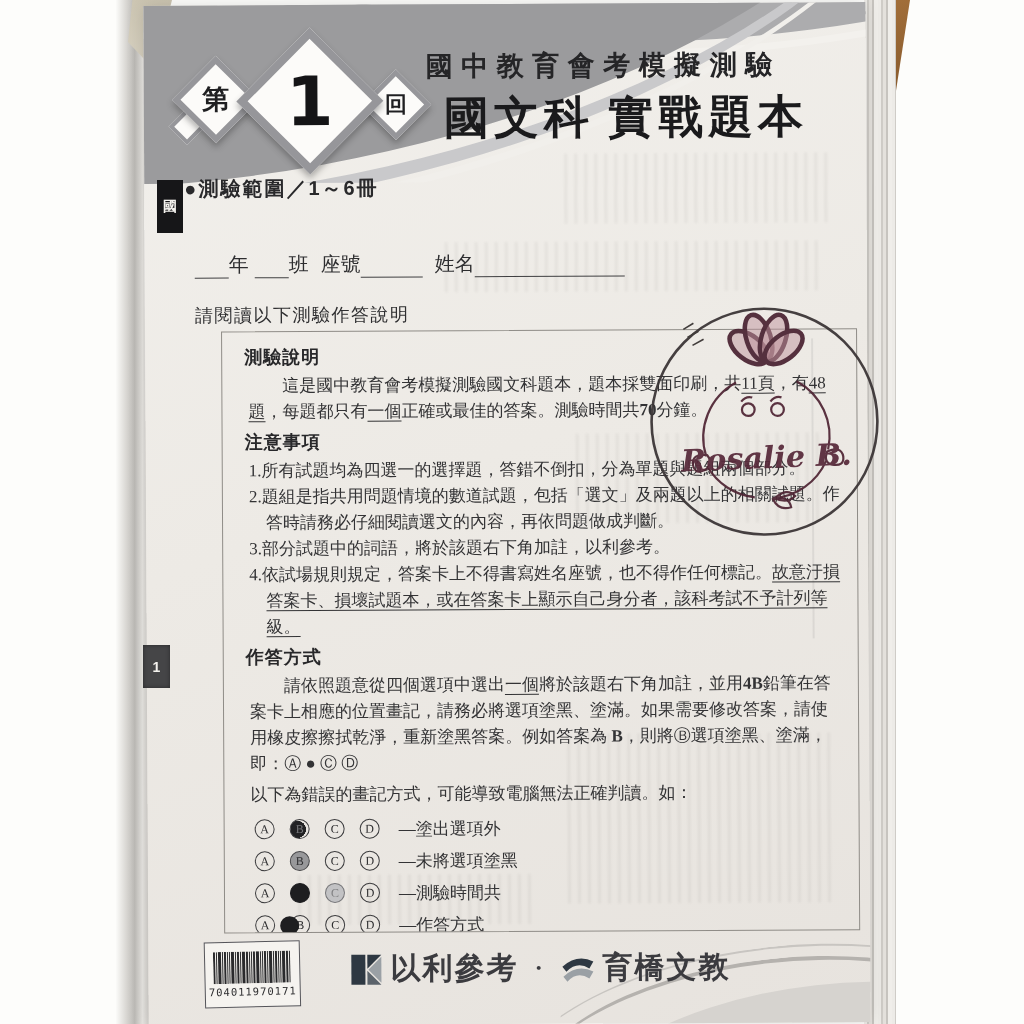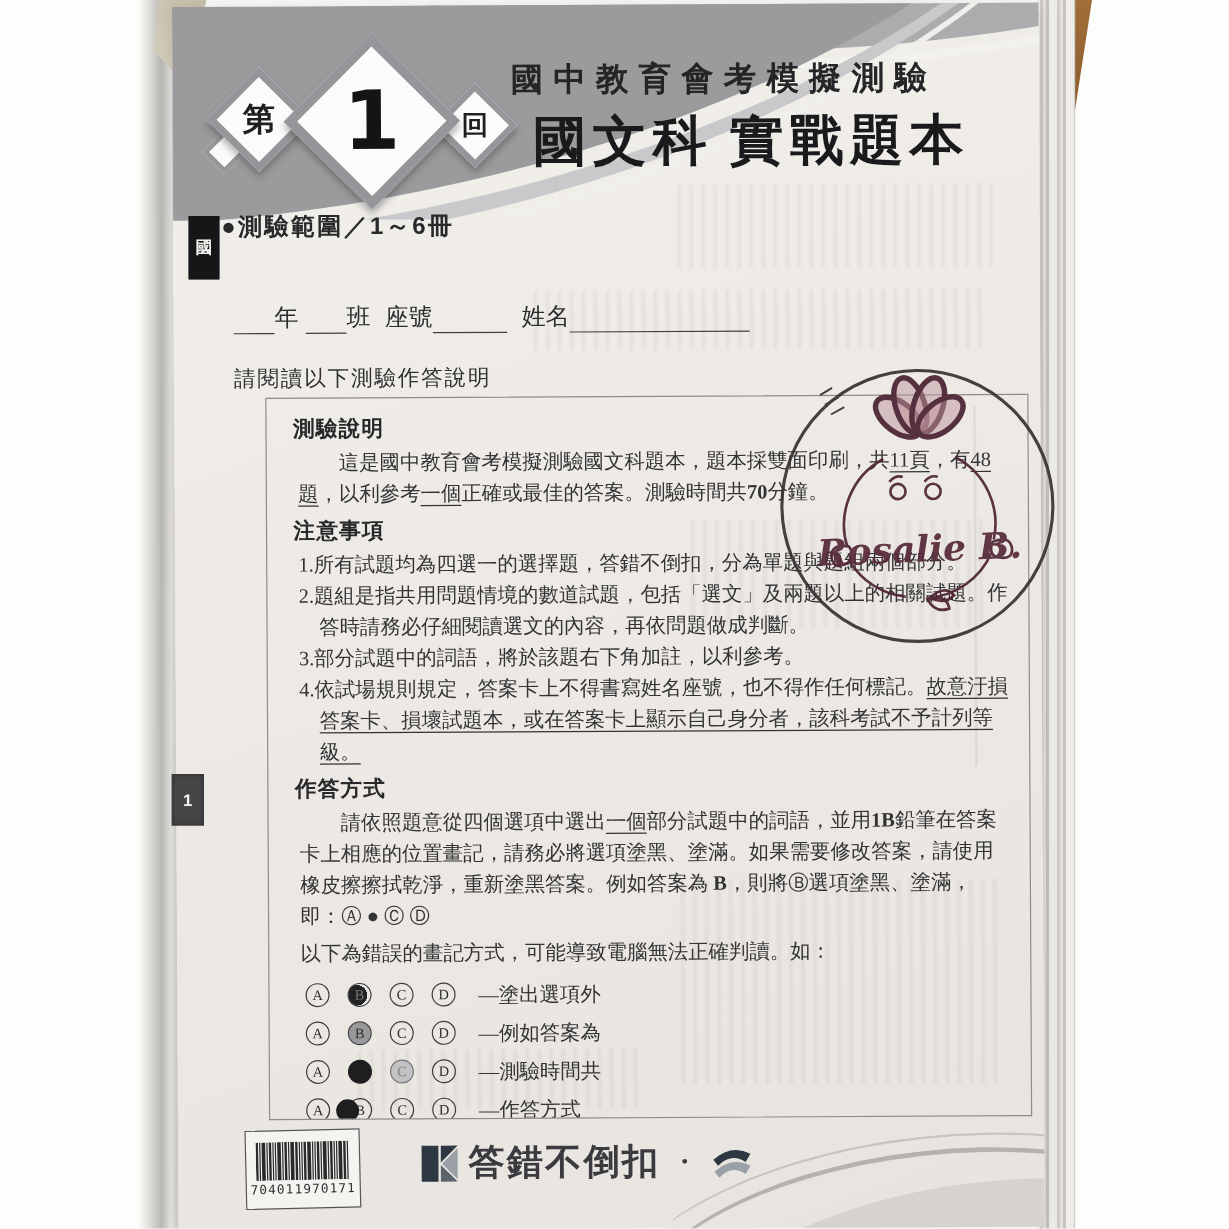--- a/index.html
+++ b/index.html
@@ -148,45 +148,45 @@
     <div class="scope">●測驗範圍／1～6冊</div>
 
     <div class="student-line">
       <span class="blank w34"></span><span>年</span><span class="gap6"></span><span class="blank w34"></span><span>班</span><span class="gap12"></span><span>座號</span><span class="blank w62"></span><span class="gap12"></span><span>姓名</span><span class="blank w150"></span>
     </div>
 
     <div class="intro">請閱讀以下測驗作答說明</div>
 
     <div class="ibox">
       <div class="ihead">測驗說明</div>
-      <p class="ipara indent"><span>這是國中教育會考模擬測驗國文科題本，題本採雙面印刷，共</span><span class="u">11頁</span><span>，有</span><span class="u">48題</span><span>，以利參考</span><span class="u">一個</span><span>正確或最佳的答案。測驗時間共</span><span class="b">70</span><span>分鐘。</span></p>
+      <p class="ipara indent"><span>這是國中教育會考模擬測驗國文科題本，題本採雙面印刷，共</span><span class="u">11頁</span><span>，有</span><span class="u">48題</span><span>，每題都只有</span><span class="u">一個</span><span>正確或最佳的答案。測驗時間共</span><span class="b">70</span><span>分鐘。</span></p>
       <div class="ihead">注意事項</div>
       <div class="notes">
           <div class="note"><span>1.所有試題均為四選一的選擇題，答錯不倒扣，分為單題與題組兩個部分。</span></div>
           <div class="note"><span>2.題組是指共用問題情境的數道試題，包括「選文」及兩題以上的相關試題。作答時請務必仔細閱讀選文的內容，再依問題做成判斷。</span></div>
           <div class="note"><span>3.部分試題中的詞語，將於該題右下角加註，以利參考。</span></div>
           <div class="note"><span>4.依試場規則規定，答案卡上不得書寫姓名座號，也不得作任何標記。</span><span class="u">故意汙損答案卡、損壞試題本，或在答案卡上顯示自己身分者，該科考試不予計列等級。</span></div>
         </div>
       <div class="ihead">作答方式</div>
-      <p class="ipara indent"><span>請依照題意從四個選項中選出</span><span class="u">一個</span><span>部分試題中的詞語，並用</span><span class="b">1B</span><span>鉛筆在答案卡上相應的位置畫記，請務必將選項塗黑、塗滿。如果需要修改答案，請使用橡皮擦擦拭乾淨，重新塗黑答案。例如答案為 </span><span class="b">B</span><span>，則將Ⓑ選項塗黑、塗滿，即：Ⓐ ● Ⓒ Ⓓ</span></p>
+      <p class="ipara indent"><span>請依照題意從四個選項中選出</span><span class="u">一個</span><span>將於該題右下角加註，並用</span><span class="b">4B</span><span>鉛筆在答案卡上相應的位置畫記，請務必將選項塗黑、塗滿。如果需要修改答案，請使用橡皮擦擦拭乾淨，重新塗黑答案。例如答案為 </span><span class="b">B</span><span>，則將Ⓑ選項塗黑、塗滿，即：Ⓐ ● Ⓒ Ⓓ</span></p>
       <p class="ipara">以下為錯誤的畫記方式，可能導致電腦無法正確判讀。如：</p>
       <div class="examples">
           <div class="ex-row">
             <span class="opt">A</span>
             <span class="opt half">B</span>
             <span class="opt">C</span>
             <span class="opt">D</span>
             <span class="ex-label">—塗出選項外</span>
           </div>
           <div class="ex-row">
             <span class="opt">A</span>
             <span class="opt gray">B</span>
             <span class="opt">C</span>
             <span class="opt">D</span>
-            <span class="ex-label">—例如答案為</span>
+            <span class="ex-label">—未將選項塗黑</span>
           </div>
           <div class="ex-row">
             <span class="opt">A</span>
             <span class="opt fill"></span>
             <span class="opt smudge">C</span>
             <span class="opt">D</span>
             <span class="ex-label">—測驗時間共</span>
           </div>
           <div class="ex-row">
             <span class="opt">A</span>
@@ -273,26 +273,27 @@
       <div class="bc-num">704011970171</div>
     </div>
 
     <div class="publishers">
       <svg width="32" height="32" viewBox="0 0 32 32">
         <polygon points="1,1 15,1 15,31 1,31" fill="#2e3842"></polygon>
         <polygon points="17,1 31,1 17,15" fill="#2e3842"></polygon>
         <polygon points="18,16 31,3 31,29" fill="#9aa0a5"></polygon>
         <polygon points="17,17 31,31 17,31" fill="#5b636b"></polygon>
       </svg>
-      <span class="pub">答錯不倒扣</span>
+      <span class="pub">以利參考</span>
       <span class="pub-dot">・</span>
       <svg width="34" height="30" viewBox="0 0 34 30">
         <path d="M2,13 Q17,0 33,8 L29,15 Q17,7 6,18 Z" fill="#2e3842"></path>
         <path d="M3,23 Q17,10 33,18 L29,25 Q17,17 7,28 Z" fill="#9aa0a5"></path>
       </svg>
+      <span class="pub">育橋文教</span>
     </div>
 
     <div class="foot-clip">
       <div class="fsw-c"></div>
       <div class="fsw-a"></div>
       <div class="fsw-b"></div>
     </div>
   </div>
 
   <div class="tab-subject">國</div>

